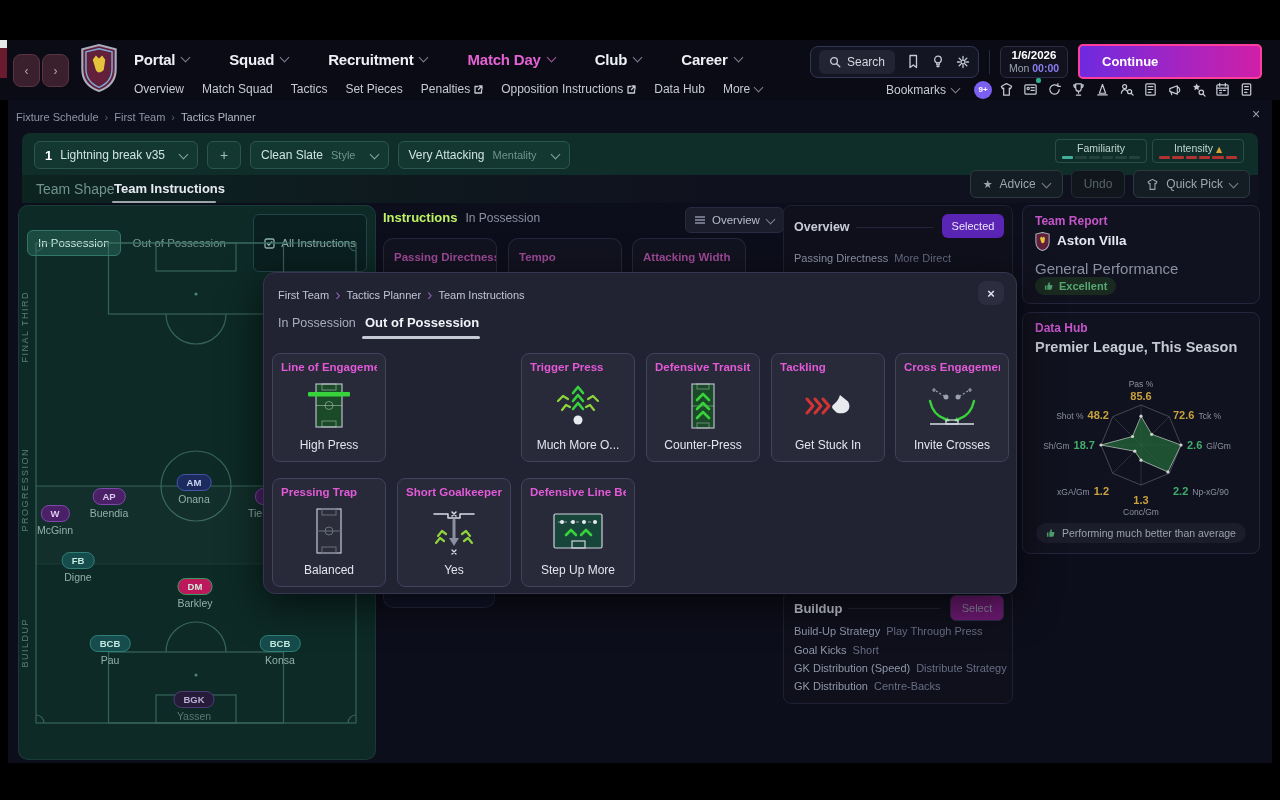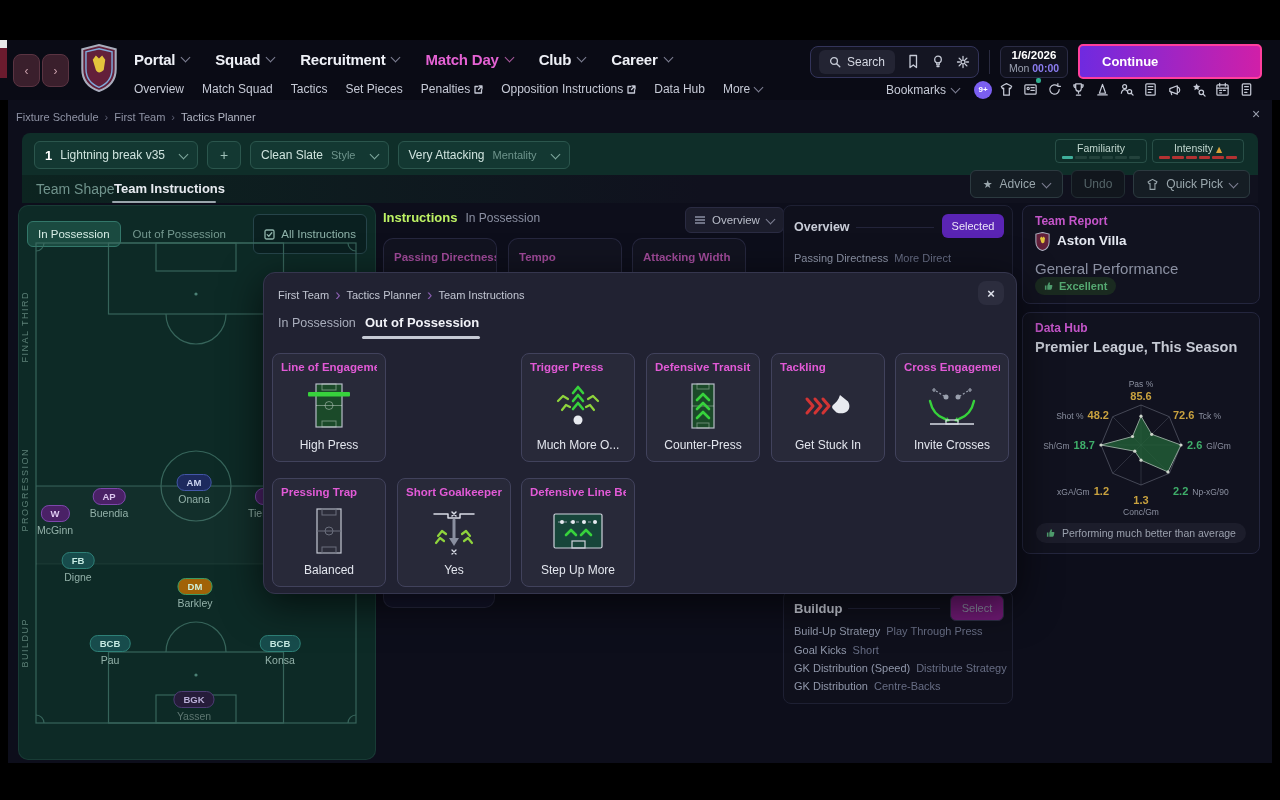--- a/index.html
+++ b/index.html
@@ -49,30 +49,30 @@
   
   .viewtab-inactive{font-size:14px;color:#70938c}
   .viewtab-active{font-size:13px;font-weight:bold;color:#e8ebf1}
   .actbtn{height:26px;background:#151d24;border:1px solid #2c3a40;border-radius:6px;display:flex;align-items:center;gap:7px;padding:0 12px;font-size:12px;color:#9aa7ad}
 
   
   #pitchpanel{position:absolute;left:18px;top:205px;width:356px;height:553px;background:#0d2a26;
               border:1px solid rgba(60,110,100,.25);border-radius:10px;z-index:2}
   .ptoggle-on{height:24px;background:#1a4a40;border:1px solid #33776a;border-radius:6px;display:flex;align-items:center;padding:0 10px;font-size:11.5px;color:#d6ece5}
   .ptoggle-off{height:24px;display:flex;align-items:center;padding:0 8px;font-size:11.5px;color:#74988f}
-  .allinstr{height:24px;background:rgba(8,22,26,.5);border:1px solid #26444a;border-radius:6px;display:flex;align-items:center;gap:6px;padding:7px 10px;font-size:11.5px;color:#8fb3aa}
+  .allinstr{height:24px;background:rgba(8,22,26,.5);border:1px solid #26444a;border-radius:6px;display:flex;align-items:center;gap:6px;padding:16px 10px;font-size:11.5px;color:#8fb3aa}
   .zone{position:absolute;left:19px;writing-mode:vertical-rl;transform:rotate(180deg);
         font-size:9px;letter-spacing:1.5px;color:#5d8178}
   .pp{position:absolute;display:flex;flex-direction:column;align-items:center;gap:2px;z-index:5;transform:translateX(-50%)}
   .pill{height:15px;border-radius:8px;font-size:9.5px;font-weight:bold;display:flex;align-items:center;justify-content:center;padding:0 9px;border:1px solid}
   .pname{font-size:10.5px;color:#93b1a9}
   .pl-purple{background:#4a2166;border-color:#7d47ab;color:#ddc8f0}
   .pl-navy{background:#1d2a5e;border-color:#4356a8;color:#ccd5f2}
   .pl-teal{background:#174c4c;border-color:#2e8077;color:#c6eae2}
-  .pl-green{background:#a16207;border-color:#3c9a62;color:#cdeeda}
+  .pl-green{background:#be185d;border-color:#3c9a62;color:#cdeeda}
   .pl-gk{background:#261c3a;border-color:#4d3c74;color:#b9aed6}
 
   
   .ipanel{position:absolute;background:#0f101c;border:1px solid #1e2033;border-radius:8px;z-index:2}
   .irow-label{font-size:11px;color:#9097aa}
   .irow-value{font-size:11px;color:#676d84}
   .gtab{position:absolute;top:238px;width:112px;height:60px;background:#121320;border:1px solid #26273e;border-bottom:none;border-radius:10px 10px 0 0;z-index:2}
   .gtab-title{margin:12px 0 0 10px;font-size:11.5px;font-weight:bold;color:#a04a99;white-space:nowrap;overflow:hidden}
   .selbtn{position:absolute;border-radius:6px;font-size:11px;display:flex;align-items:center;justify-content:center}
 
@@ -111,21 +111,21 @@
   <div class="abs navbtn" style="left:42px;top:14px">›</div>
 
   <div class="abs" style="left:80px;top:4px">
     <svg width="38" height="48" viewBox="0 0 36 46">
       <path d="M18 1 L34 5 V24 C34 36 27 42 18 45 C9 42 2 36 2 24 V5 Z" fill="#63203a" stroke="#a9adbd" stroke-width="2"></path>
       <path d="M18 4.5 L30.5 7.5 V23.5 C30.5 32.5 25.5 38.5 18 41.5 C10.5 38.5 5.5 32.5 5.5 23.5 V7.5 Z" fill="none" stroke="#7fa8d9" stroke-width="1.4"></path>
       <path d="M12 15 l3 -4 3 3 3 -3 3 4 -1.5 10 c-3 3 -6 3 -7.5 0 z" fill="#e3c43c"></path>
     </svg>
   </div>
 
-  <div class="abs flex" style="left:134px;top:6px;gap:26px;height:26px">
+  <div class="abs flex" style="left:134px;top:6px;gap:40px;height:26px">
     <span class="menu-item">
         <span>Portal</span>
         <i class="chev"></i>
       </span>
     <span class="menu-item">
         <span>Squad</span>
         <i class="chev"></i>
       </span>
     <span class="menu-item">
         <span>Recruitment</span>

